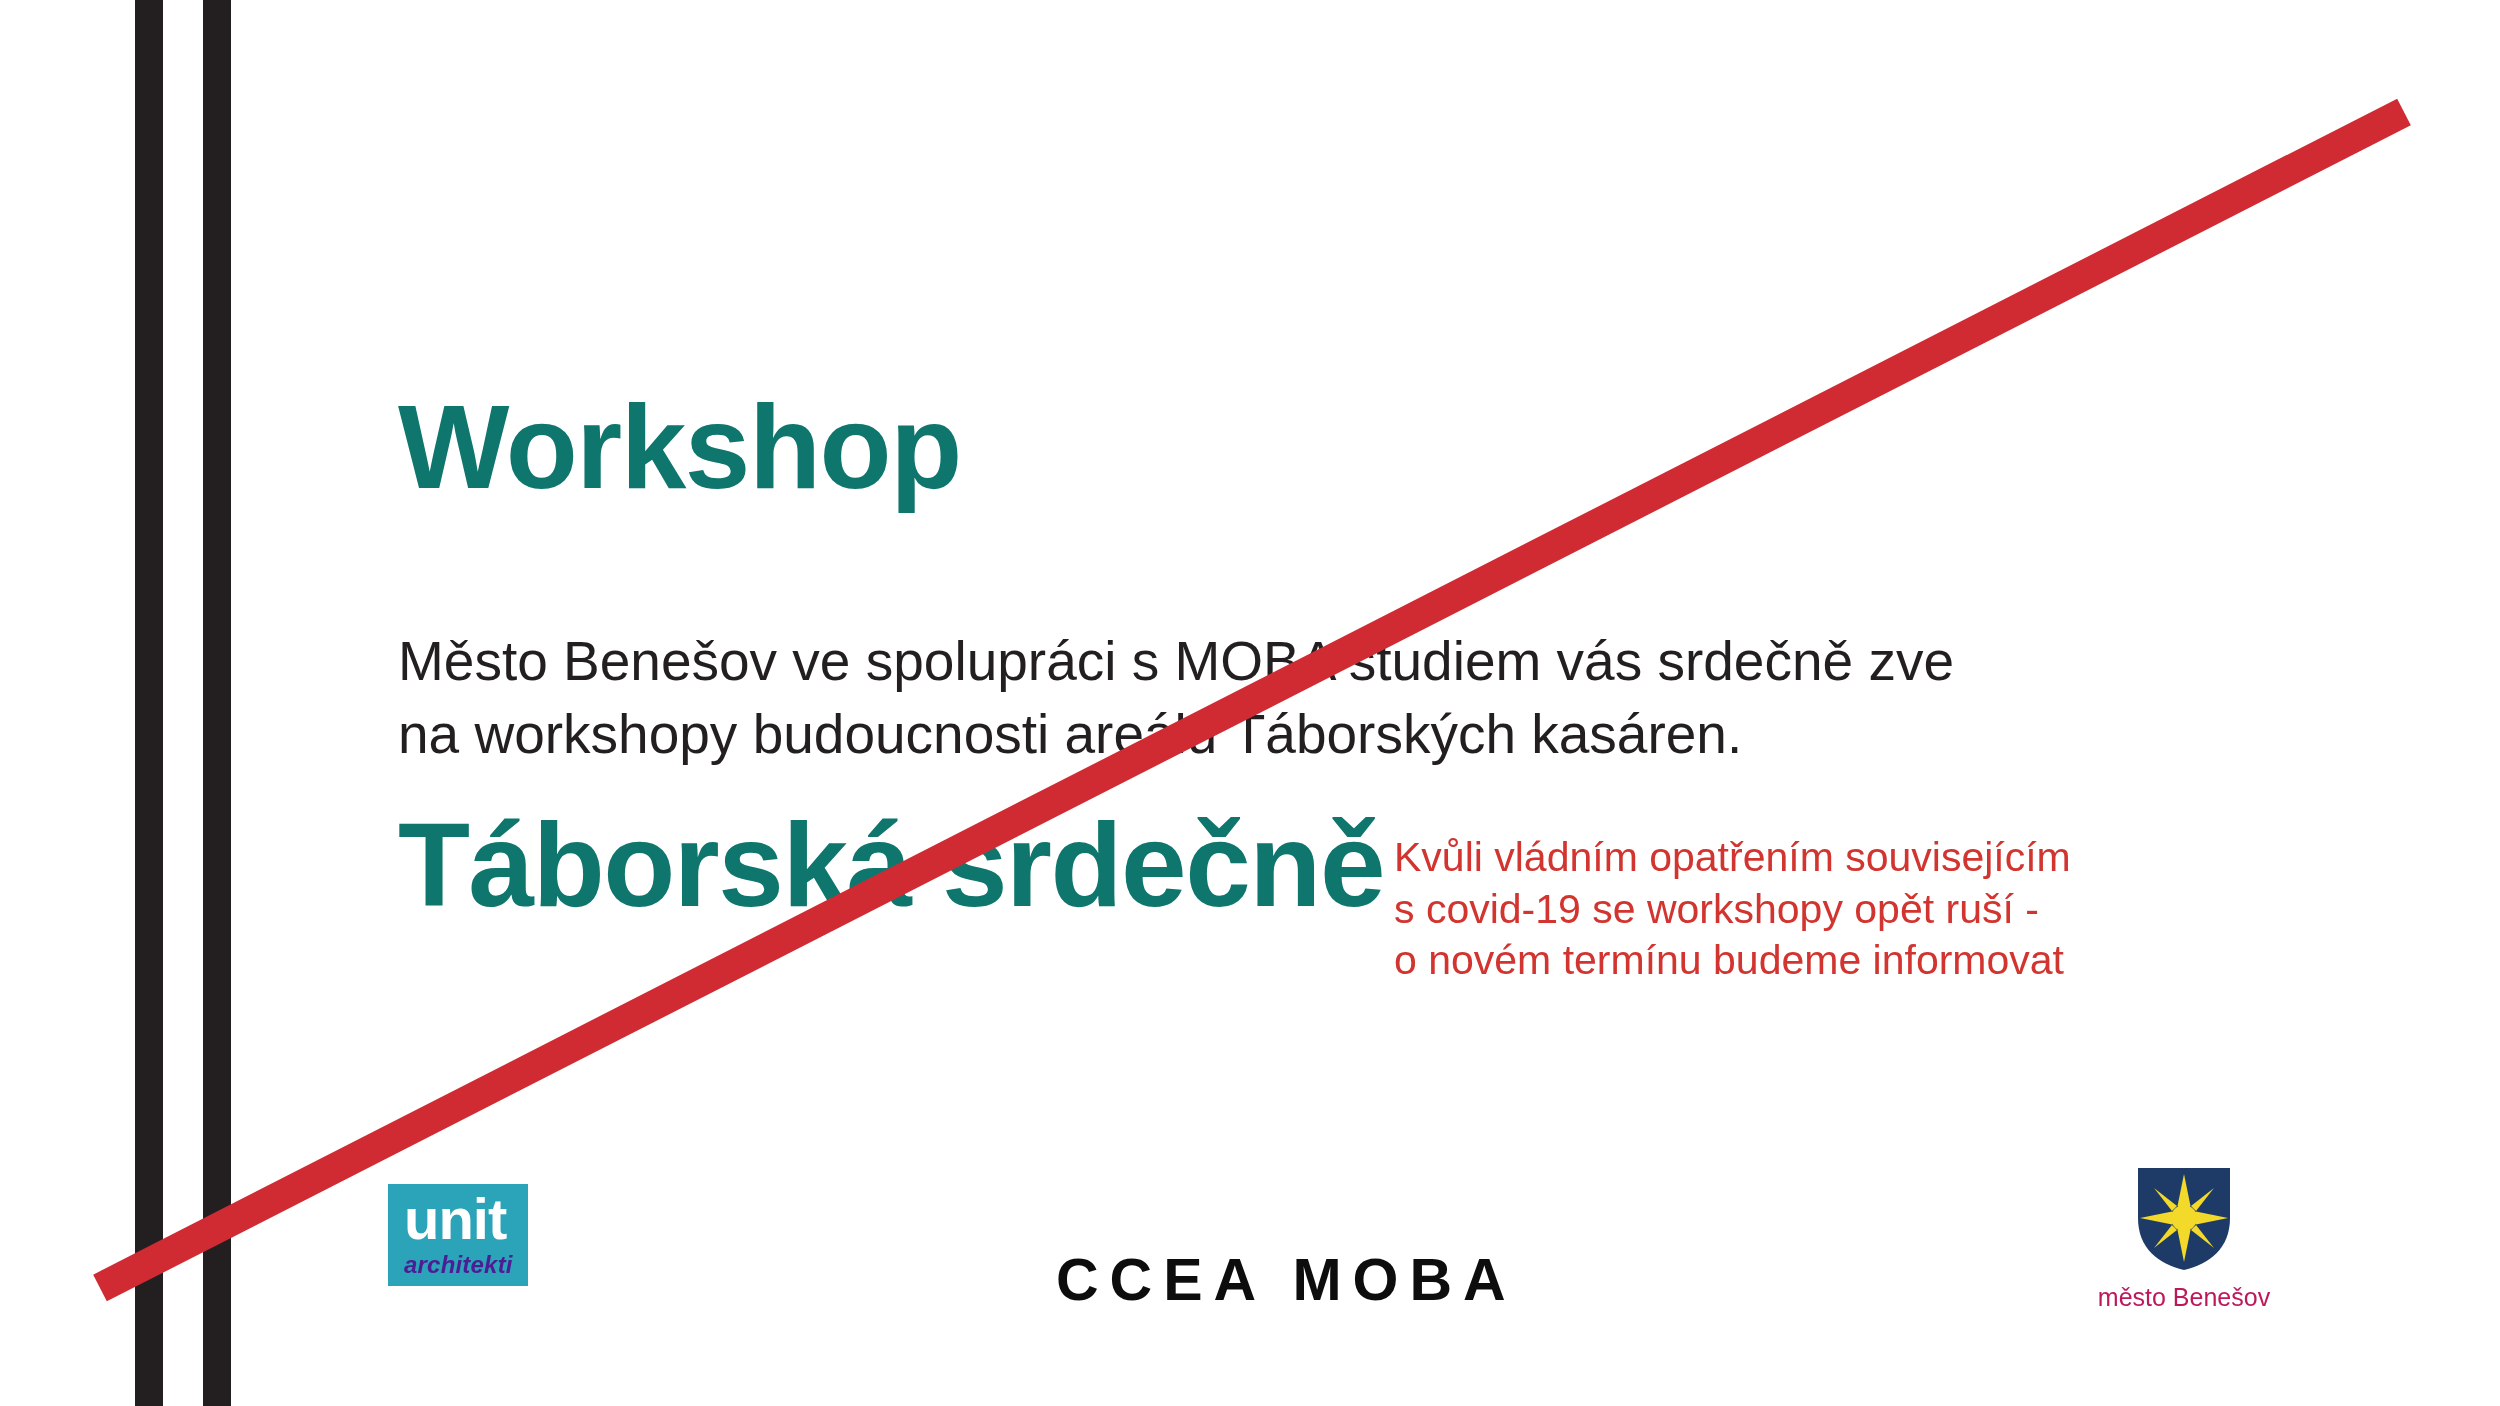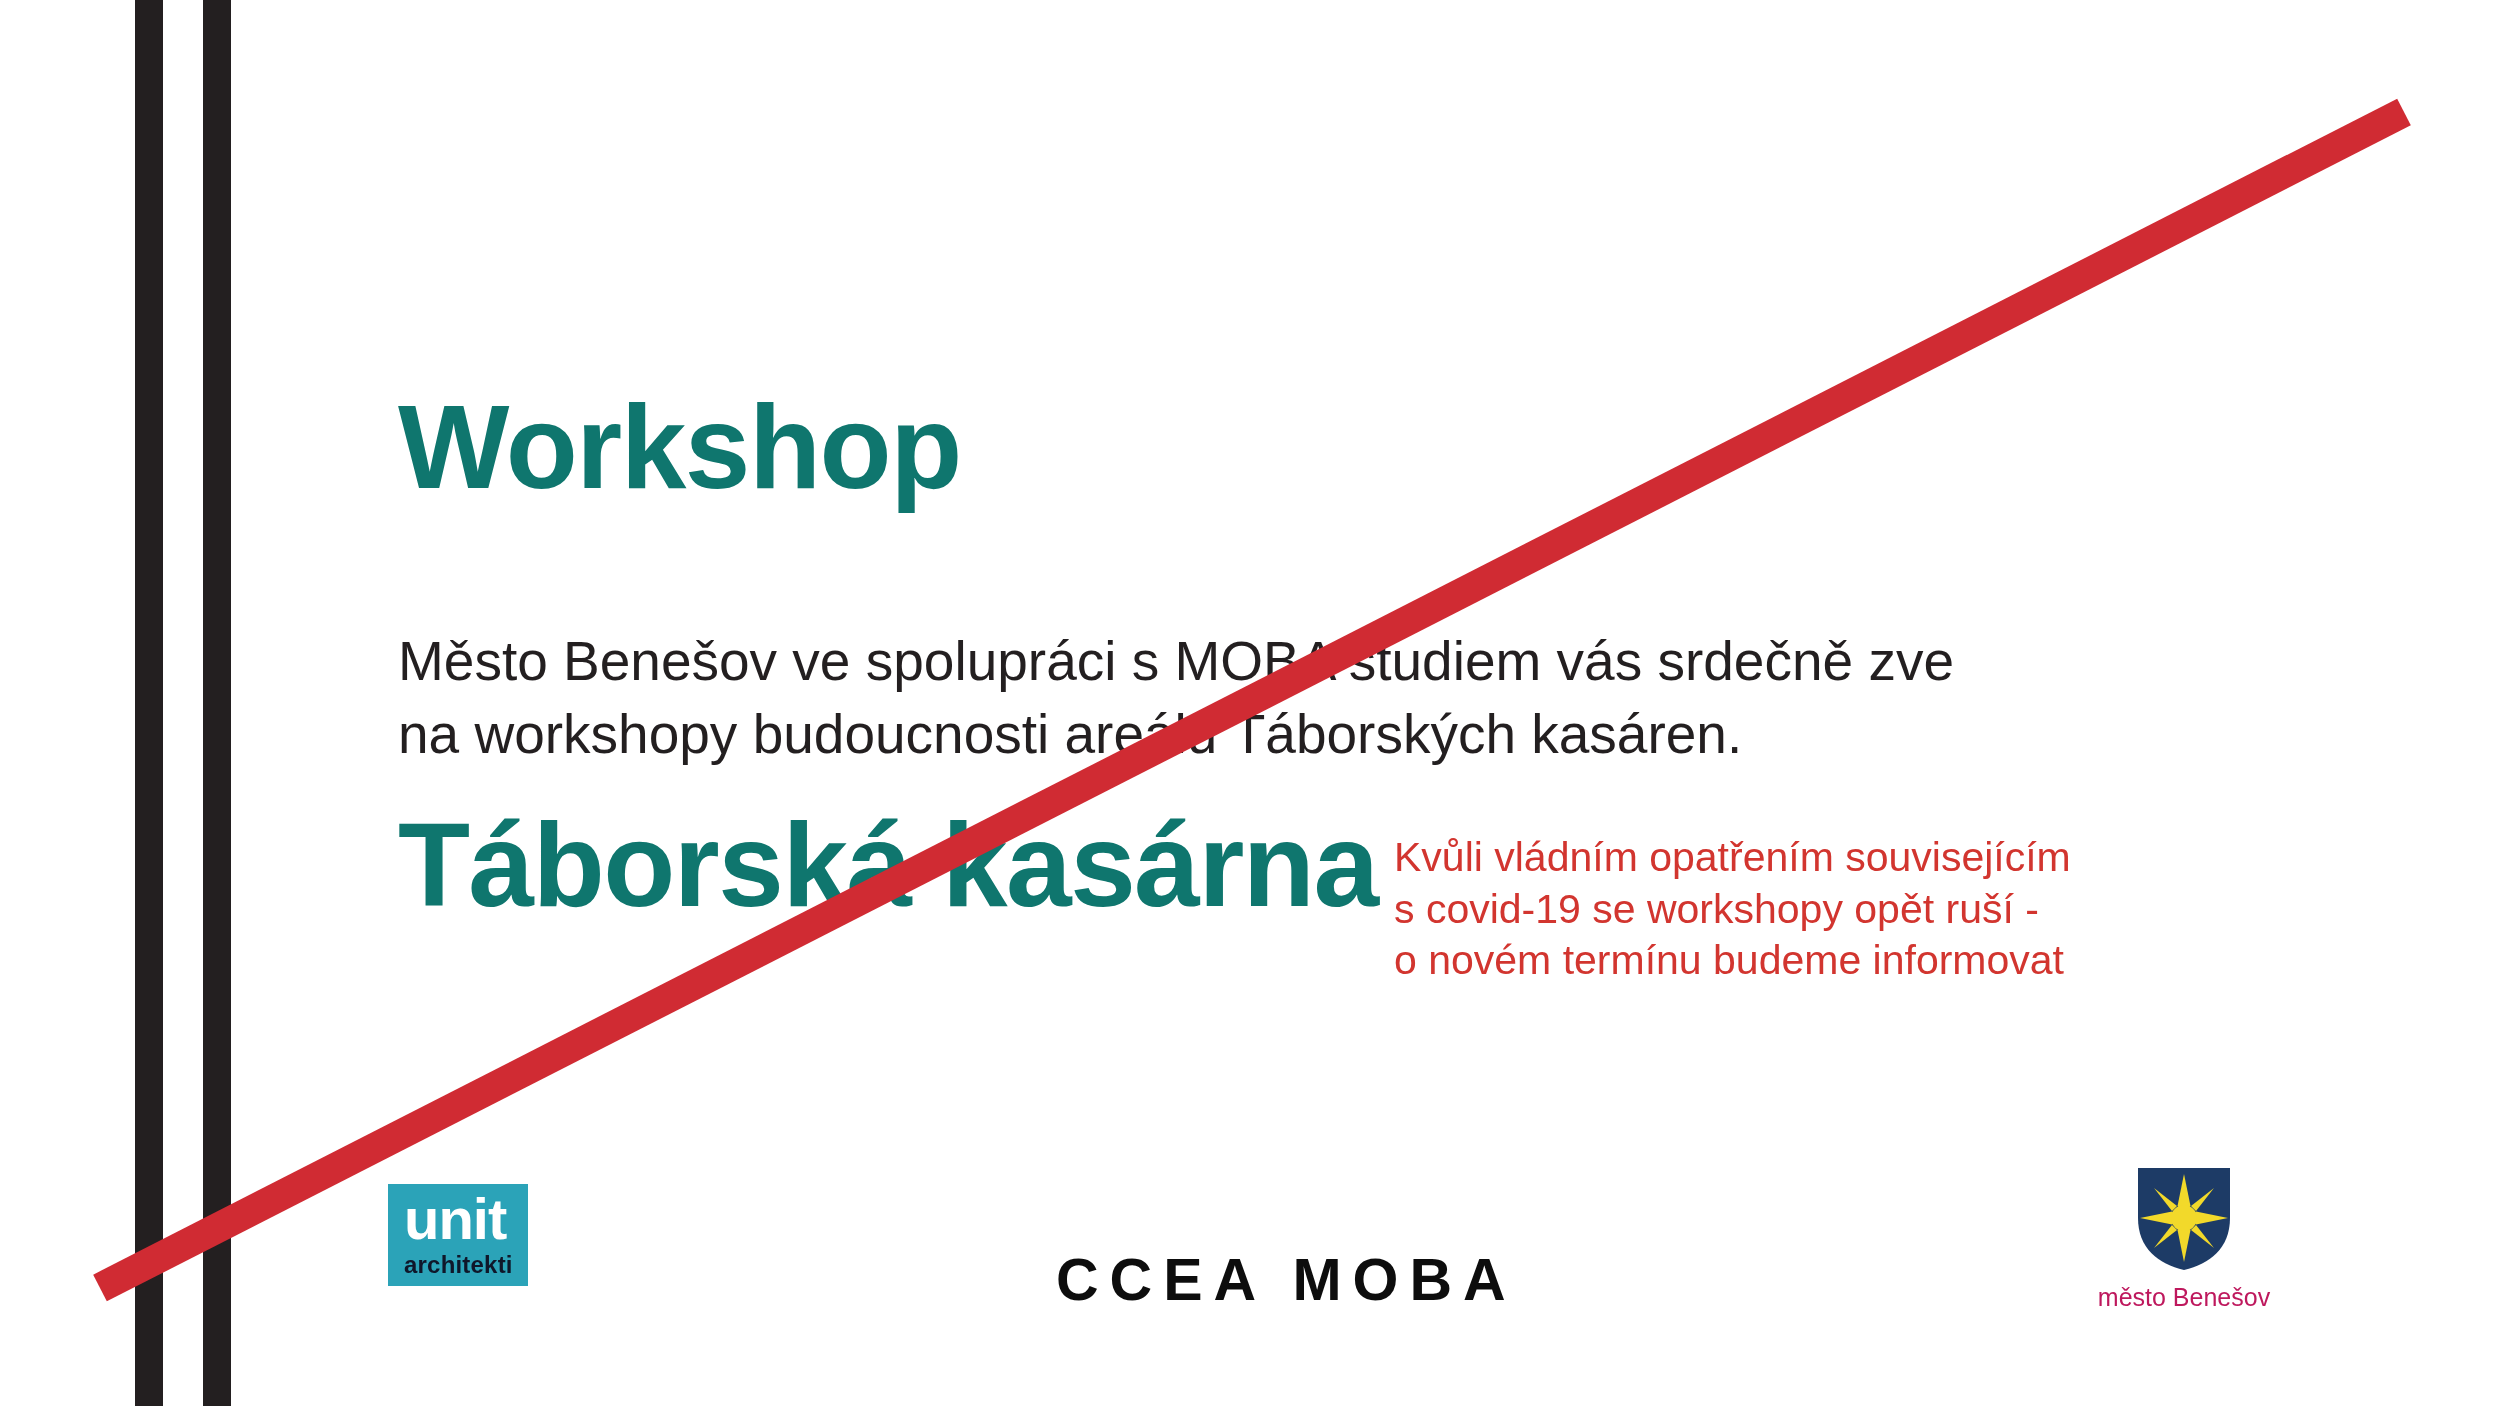--- a/index.html
+++ b/index.html
@@ -141,34 +141,34 @@
 </head>
 <body>
 
 <div id="poster">
 
   <div class="bar bar-1" style="background: rgb(35, 31, 32);"></div>
   <div class="bar bar-2" style="background: rgb(35, 31, 32);"></div>
 
   <div class="headline" style="color: #0f766e;">
     <span class="headline-line">Workshop</span>
-    <span class="headline-line">Táborská kasárna</span>
+    <span class="headline-line">Táborská srdečně</span>
   </div>
 
   <p class="intro" style="color: rgb(35, 31, 32);">Město Benešov ve spolupráci s MOBA studiem vás srdečně zve na workshopy budoucnosti areálu Táborských kasáren.</p>
 
   <div class="notice" style="color: rgb(210, 53, 47);">
     <span class="notice-line">Kvůli vládním opatřením souvisejícím</span>
     <span class="notice-line">s covid-19 se workshopy opět ruší -</span>
     <span class="notice-line">o novém termínu budeme informovat</span>
   </div>
 
   <div class="logo-unit" style="background: rgb(43, 163, 184);">
     <span class="u-word" style="color: rgb(255, 255, 255);">unit</span>
-    <span class="u-sub" style="color: #0f172a;">architekti</span>
+    <span class="u-sub" style="color: #4c1d95; font-style: italic;">architekti</span>
   </div>
 
   <div class="logo-ccea" style="color: rgb(13, 13, 13);">CCEA MOBA</div>
 
   <div class="logo-benesov">
     <svg class="crest" width="96" height="106" viewBox="0 0 96 106" aria-hidden="true">
       <path d="M2 2 H94 V52 C94 82 74 98 48 104 C22 98 2 82 2 52 Z" fill="#1d3b66"></path>
       <g transform="translate(48,52)">
         <path d="M0,-44 L6.5,-12 L0,-6 L-6.5,-12 Z" fill="#f2d92a"></path>
         <path d="M0,44 L6.5,12 L0,6 L-6.5,12 Z" fill="#f2d92a"></path>

